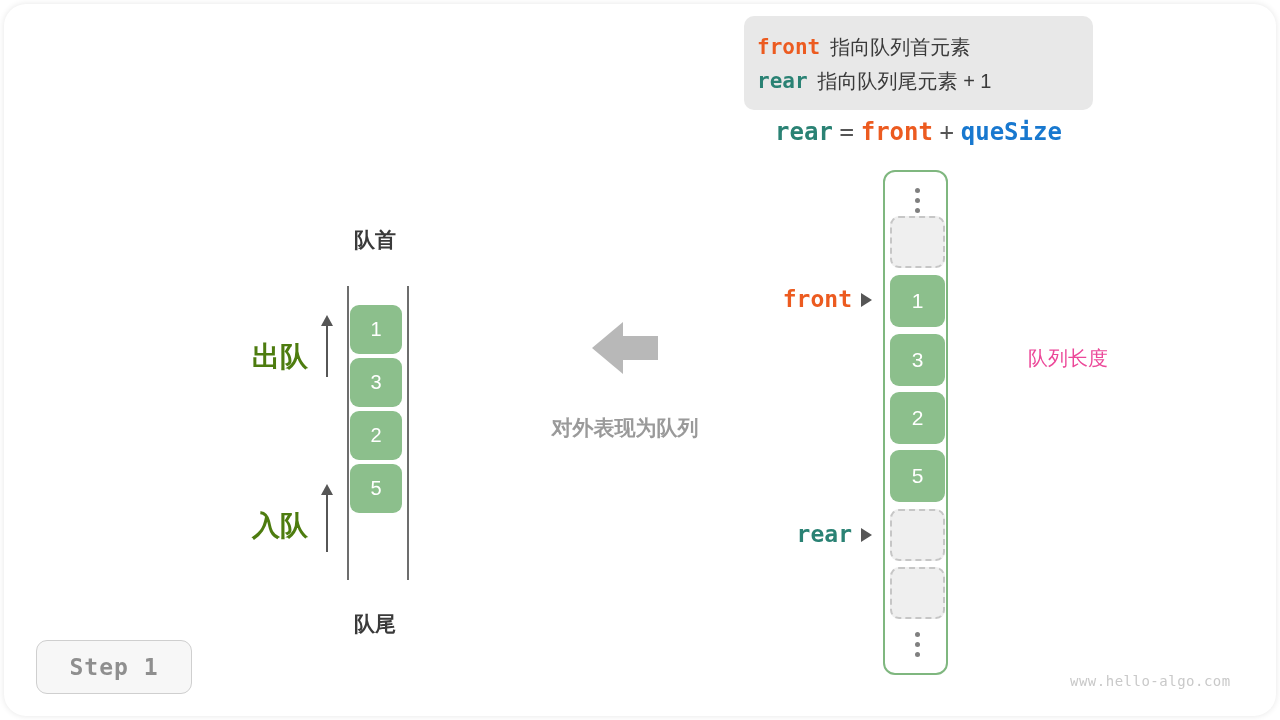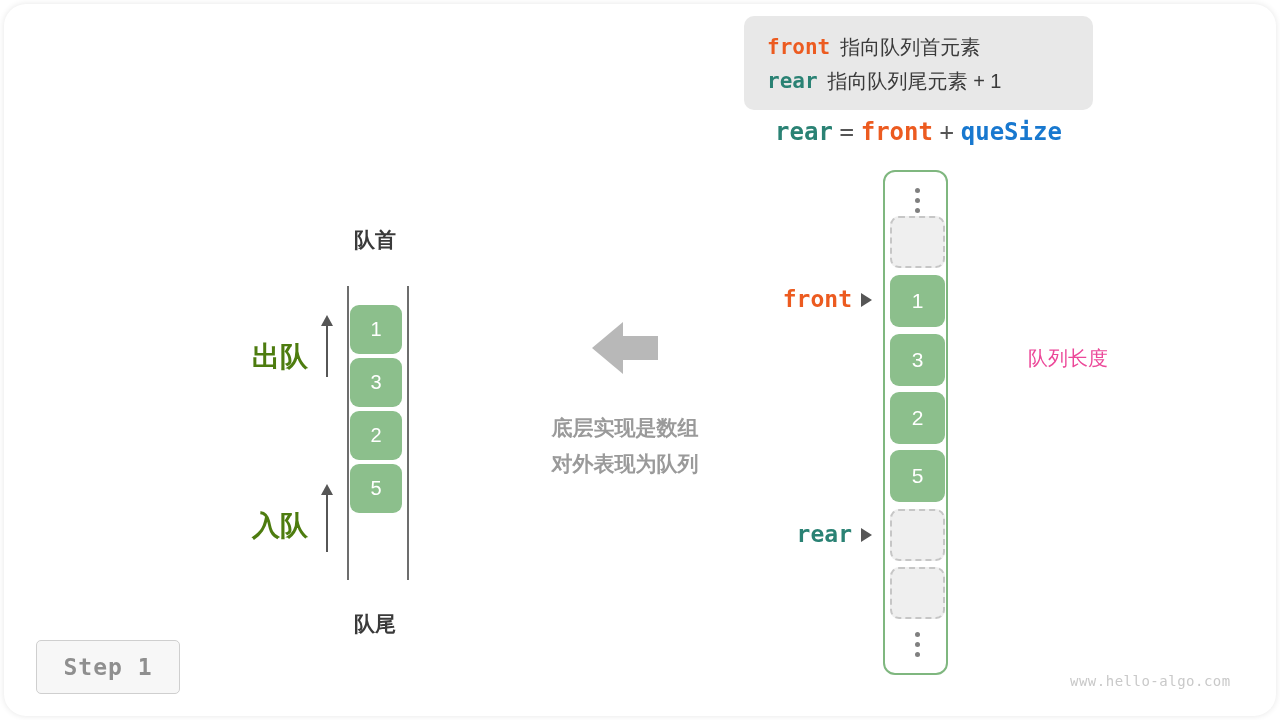--- a/index.html
+++ b/index.html
@@ -36,21 +36,21 @@
 
   
   #legend-box {
     left: 744px;
     top: 16px;
     width: 349px;
     height: 94px;
     background: #e8e8e8;
     border-radius: 10px;
     box-sizing: border-box;
-    padding: 14px 0 0 23px;
+    padding: 14px 0 0 13px;
   }
   .legend-line {
     height: 34px;
     line-height: 34px;
     white-space: nowrap;
     font-size: 20px;
   }
   .legend-line .kw {
     font-family: "DejaVu Sans Mono", "Liberation Mono", monospace;
     font-weight: bold;
@@ -262,25 +262,25 @@
     text-align: center;
     font-size: 21px;
     color: #9a9a9a;
     line-height: 36px;
   }
 
   
   #step-badge {
     left: 36px;
     top: 640px;
-    width: 144px;
+    width: 156px;
     height: 54px;
     background: #f7f7f7;
     border: 1px solid #cfcfcf;
-    border-radius: 5px;
+    border-radius: 11px;
     box-sizing: border-box;
     display: flex;
     align-items: center;
     justify-content: center;
     font-family: "DejaVu Sans Mono", "Liberation Mono", monospace;
     font-weight: bold;
     font-size: 23px;
     color: #8f8f8f;
     letter-spacing: 1px;
   }
@@ -393,21 +393,20 @@
   <div class="head"></div>
   <div class="shaft" style="height:59px;"></div>
 </div>
 <div class="op-label cjk" style="left:252px; top:507px;">入队</div>
 
 <div id="center-arrow" class="abs">
   <div class="tail"></div>
   <div class="head"></div>
 </div>
 <div id="center-note" class="abs cjk">
-  <div>底层实现是数组</div>
   <div>对外表现为队列</div>
 </div>
 
 <div id="step-badge" class="abs">
   <span>Step 1</span>
 </div>
 
 <div id="watermark" class="abs">www.hello-algo.com</div>
 
 </body></html>

